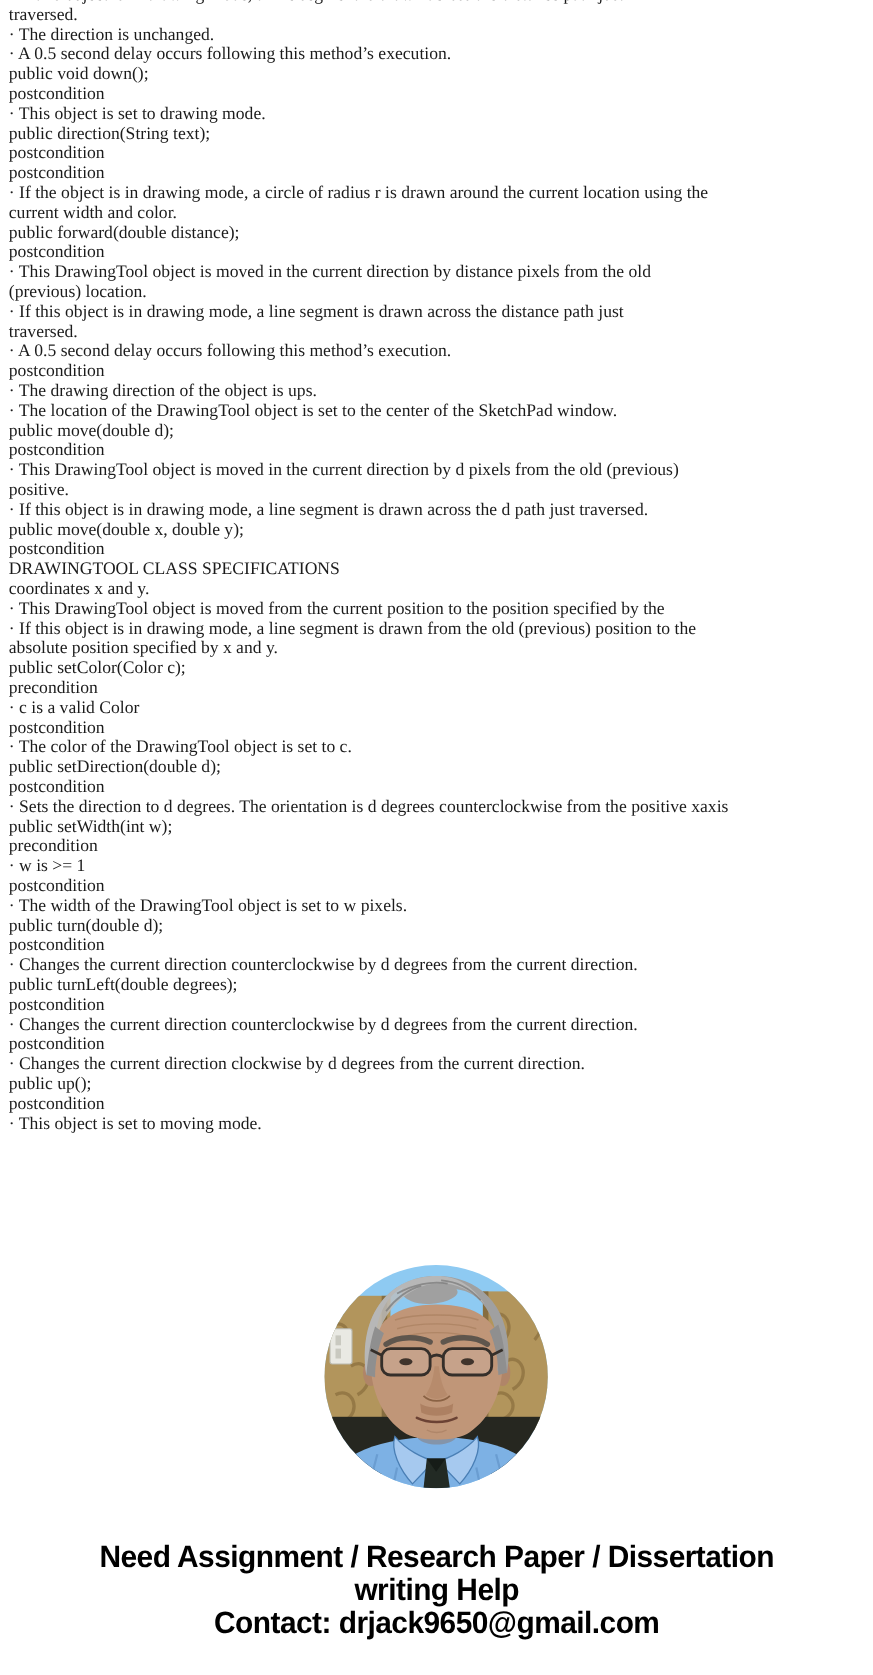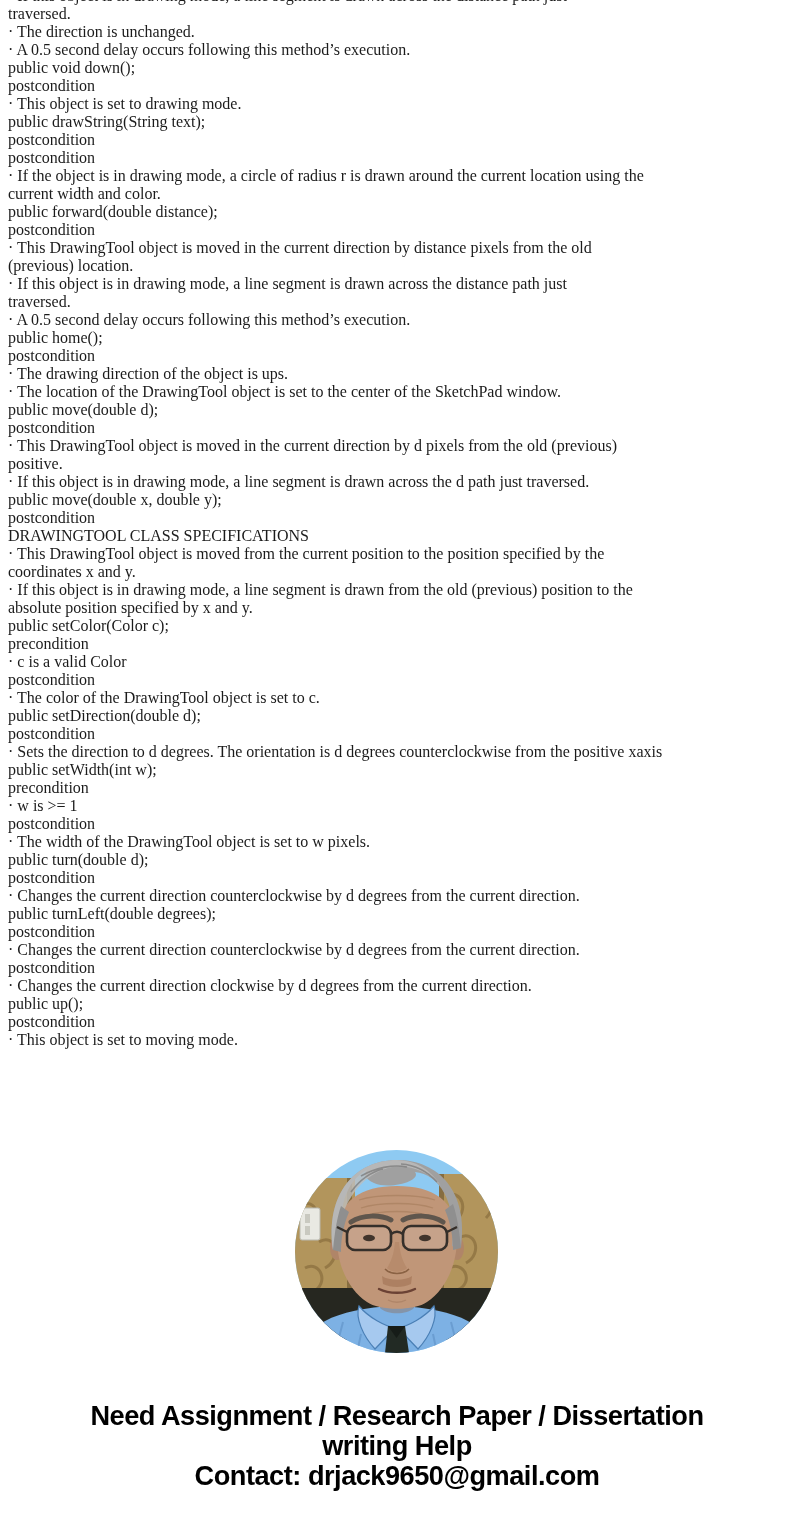--- a/index.html
+++ b/index.html
@@ -48,46 +48,45 @@
 <body>
 
 <div class="doc-text">
     <div class="doc-line">· If this object is in drawing mode, a line segment is drawn across the distance path just</div>
     <div class="doc-line">traversed.</div>
     <div class="doc-line">· The direction is unchanged.</div>
     <div class="doc-line">· A 0.5 second delay occurs following this method’s execution.</div>
     <div class="doc-line">public void down();</div>
     <div class="doc-line">postcondition</div>
     <div class="doc-line">· This object is set to drawing mode.</div>
-    <div class="doc-line">public drawString(String text);</div>
+    <div class="doc-line">public direction(String text);</div>
     <div class="doc-line">postcondition</div>
     <div class="doc-line">postcondition</div>
     <div class="doc-line">· If the object is in drawing mode, a circle of radius r is drawn around the current location using the</div>
     <div class="doc-line">current width and color.</div>
     <div class="doc-line">public forward(double distance);</div>
     <div class="doc-line">postcondition</div>
     <div class="doc-line">· This DrawingTool object is moved in the current direction by distance pixels from the old</div>
     <div class="doc-line">(previous) location.</div>
     <div class="doc-line">· If this object is in drawing mode, a line segment is drawn across the distance path just</div>
     <div class="doc-line">traversed.</div>
     <div class="doc-line">· A 0.5 second delay occurs following this method’s execution.</div>
-    <div class="doc-line">public home();</div>
     <div class="doc-line">postcondition</div>
     <div class="doc-line">· The drawing direction of the object is ups.</div>
     <div class="doc-line">· The location of the DrawingTool object is set to the center of the SketchPad window.</div>
     <div class="doc-line">public move(double d);</div>
     <div class="doc-line">postcondition</div>
     <div class="doc-line">· This DrawingTool object is moved in the current direction by d pixels from the old (previous)</div>
     <div class="doc-line">positive.</div>
     <div class="doc-line">· If this object is in drawing mode, a line segment is drawn across the d path just traversed.</div>
     <div class="doc-line">public move(double x, double y);</div>
     <div class="doc-line">postcondition</div>
     <div class="doc-line">DRAWINGTOOL CLASS SPECIFICATIONS</div>
+    <div class="doc-line">coordinates x and y.</div>
     <div class="doc-line">· This DrawingTool object is moved from the current position to the position specified by the</div>
-    <div class="doc-line">coordinates x and y.</div>
     <div class="doc-line">· If this object is in drawing mode, a line segment is drawn from the old (previous) position to the</div>
     <div class="doc-line">absolute position specified by x and y.</div>
     <div class="doc-line">public setColor(Color c);</div>
     <div class="doc-line">precondition</div>
     <div class="doc-line">· c is a valid Color</div>
     <div class="doc-line">postcondition</div>
     <div class="doc-line">· The color of the DrawingTool object is set to c.</div>
     <div class="doc-line">public setDirection(double d);</div>
     <div class="doc-line">postcondition</div>
     <div class="doc-line">· Sets the direction to d degrees. The orientation is d degrees counterclockwise from the positive xaxis</div>

